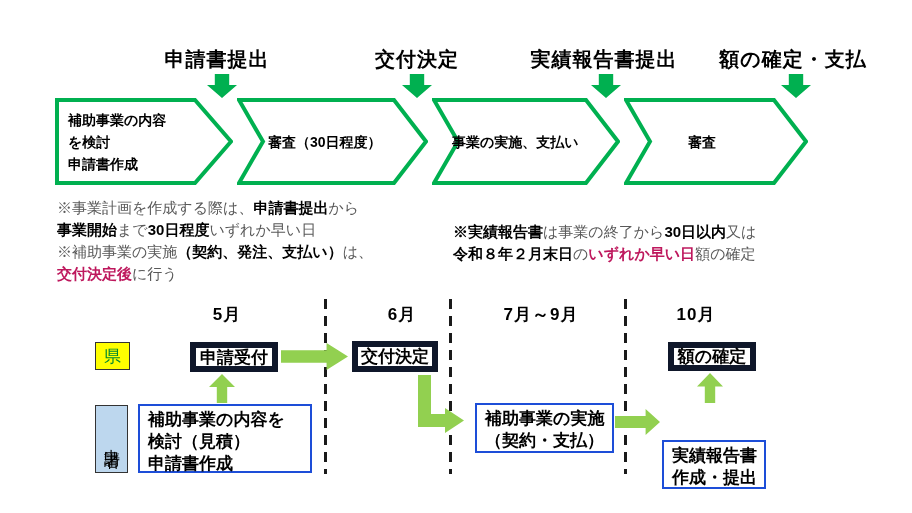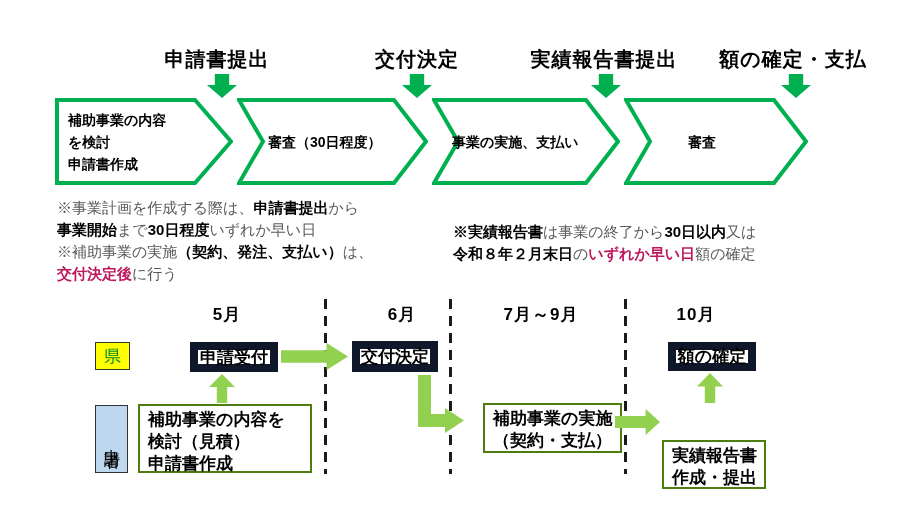--- a/index.html
+++ b/index.html
@@ -33,26 +33,26 @@
   
   .month{
     position:absolute;top:303px;transform:translateX(-50%);
     font-size:17px;font-weight:bold;white-space:nowrap;letter-spacing:1px;
   }
   .vline{
     position:absolute;top:299px;height:175px;width:3px;
     background:repeating-linear-gradient(to bottom,#1a1a1a 0 10px,transparent 10px 17px);
   }
   .tl-box{
-    position:absolute;background:#fff;border:8px solid #0f172a;
+    position:absolute;background:#fff;border:6px solid #0f172a;
     display:flex;align-items:center;justify-content:center;
     font-size:17px;font-weight:bold;color:#000;white-space:nowrap;box-sizing:border-box;
   }
   .tl-box-multi{
-    position:absolute;background:#fff;border:2px solid #4d7c0f;
+    position:absolute;background:#fff;border:2px solid #1d4ed8;
     font-size:17px;font-weight:bold;color:#000;line-height:22px;
     box-sizing:border-box;padding:3px 6px 0 8px;white-space:nowrap;
   }
   .actor-pref{
     position:absolute;left:95px;top:342px;width:35px;height:28px;
     background:#FFFF00;border:1px solid #333;box-sizing:border-box;
     display:flex;align-items:center;justify-content:center;
     font-size:17px;color:#00882f;
   }
   .actor-appl{
@@ -155,21 +155,21 @@
 
   <div class="tl-box" style="left:190px;top:342px;width:88px;height:30px;">申請受付</div>
   <div class="tl-box" style="left:352px;top:341px;width:86px;height:31px;">交付決定</div>
   <div class="tl-box" style="left:668px;top:342px;width:88px;height:29px;text-align:right;">額の確定</div>
 
   <div class="tl-box-multi" style="left:138px;top:404px;width:174px;height:69px;">
     <div>補助事業の内容を</div>
     <div>検討（見積）</div>
     <div>申請書作成</div>
   </div>
-  <div class="tl-box-multi" style="left:475px;top:403px;width:139px;height:50px;margin-left:8px;">
+  <div class="tl-box-multi" style="left:475px;top:403px;width:139px;height:50px;">
     <div>補助事業の実施</div>
     <div>（契約・支払）</div>
   </div>
   <div class="tl-box-multi" style="left:662px;top:404px;width:104px;height:49px;margin-top:36px;">
     <div>実績報告書</div>
     <div>作成・提出</div>
   </div>
 
   <div class="arrow-right" style="left:281px;top:343px;width:67px;height:27px;"></div>
   <div class="arrow-up" style="left:209px;top:374px;width:26px;height:29px;"></div>

